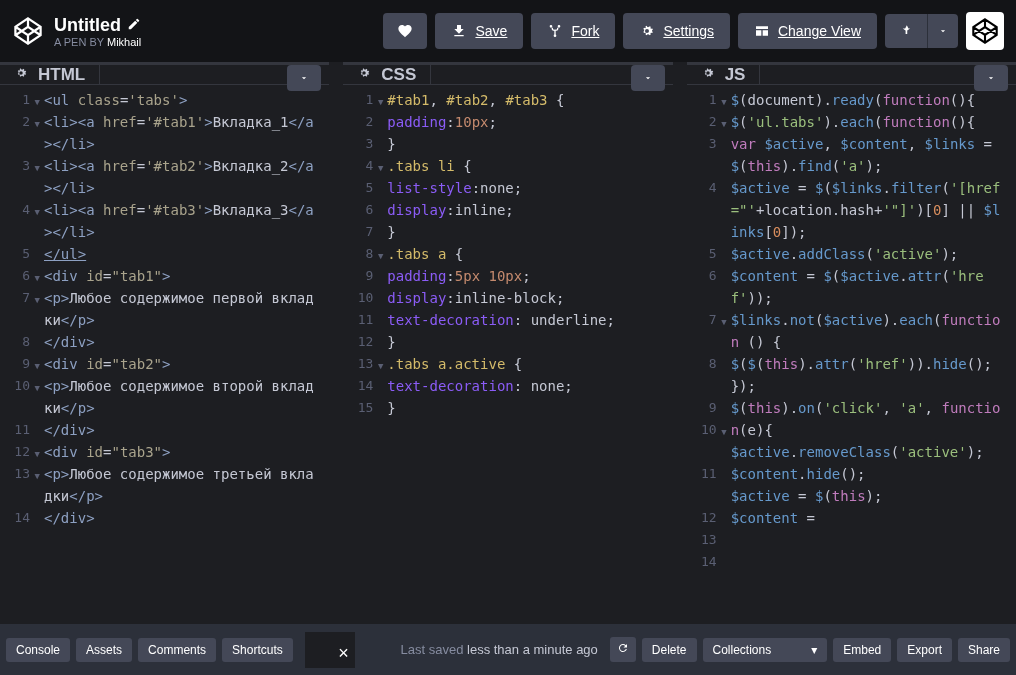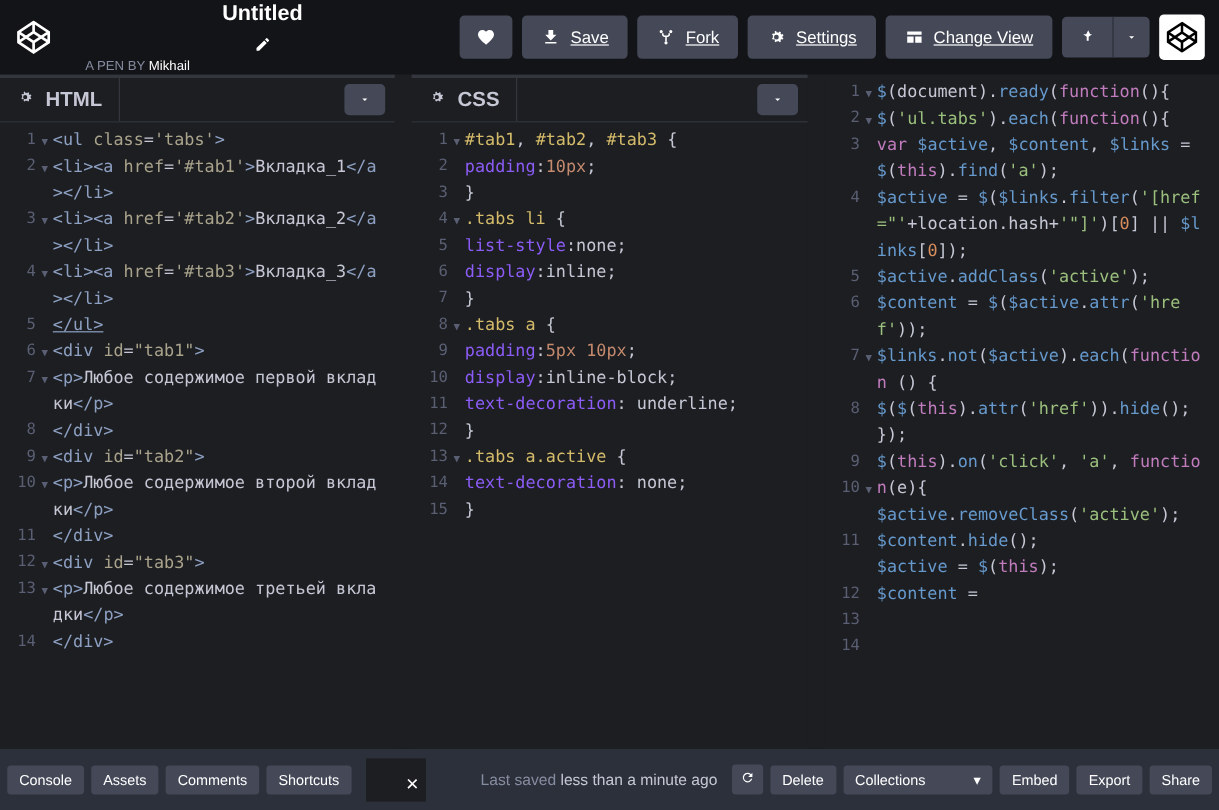--- a/index.html
+++ b/index.html
@@ -28,26 +28,24 @@
   justify-content: center;
 }
 .pen-info { margin-left: 10px; flex: 1; }
 .pen-title {
   color: #fff;
   font-size: 18px;
   font-weight: 600;
   display: flex;
   align-items: center;
   gap: 6px;
-  flex-direction: column;
 }
 .pen-subtitle {
   font-size: 11px;
   color: #868ca0;
-  margin-left: 17px;
 }
 .pen-subtitle .author { color: #fff; }
 .header-actions {
   display: flex;
   gap: 8px;
   align-items: center;
 }
 .btn {
   background: #444857;
   color: #fff;
@@ -89,25 +87,24 @@
 }
 .panel {
   flex: 1;
   display: flex;
   flex-direction: column;
   background: #1d1e22;
   min-width: 0;
 }
 .panel-header {
   display: flex;
-  align-items: center;
   background: #1d1e22;
   border-bottom: 1px solid #34363e;
   border-top: 3px solid #34363e;
-  height: 40px;
+  height: 23px;
 }
 .panel-title-box {
   display: flex;
   align-items: center;
   background: #1d1e22;
   color: #c5c8d4;
   padding: 0 14px;
   height: 100%;
   gap: 10px;
   border-right: 1px solid #34363e;
@@ -376,20 +373,34 @@
 <span class="tok-prop">display</span><span class="tok-punct">:</span><span class="tok-default">inline-block</span><span class="tok-punct">;</span>
 <span class="tok-prop">text-decoration</span><span class="tok-punct">:</span> <span class="tok-default">underline</span><span class="tok-punct">;</span>
 <span class="tok-punct">}</span>
 <span class="tok-selector">.tabs a.active</span> <span class="tok-punct">{</span>
 <span class="tok-prop">text-decoration</span><span class="tok-punct">:</span> <span class="tok-default">none</span><span class="tok-punct">;</span>
 <span class="tok-punct">}</span></div>
     </div>
   </div>
 
   <div class="panel">
+    <div class="panel-header">
+      <div class="panel-title-box">
+        <span><svg width="14" height="14" viewBox="0 0 24 24">
+              <path class="icon-svg" d="M19.4 13l.6-1-0.6-1 1.5-1.2-1-1.7-1.9.4-.8-.8.4-1.9-1.7-1-1.2 1.5-1-.6-1 .6L11.5 4l-1.7 1 .4 1.9-.8.8-1.9-.4-1 1.7L8 10.1l-.6 1 .6 1-1.5 1.2 1 1.7 1.9-.4.8.8-.4 1.9 1.7 1 1.2-1.5 1 .6 1-.6 1.2 1.5 1.7-1-.4-1.9.8-.8 1.9.4 1-1.7L19.4 13zM12 15a3 3 0 1 1 0-6 3 3 0 0 1 0 6z"></path>
+            </svg></span>
+        <span>JS</span>
+      </div>
+      <div class="panel-spacer"></div>
+      <div class="panel-dropdown">
+        <svg width="10" height="10" viewBox="0 0 24 24">
+            <path fill="#fff" d="M7 10l5 5 5-5z"></path>
+          </svg>
+      </div>
+    </div>
     <div class="code-area">
       <div class="gutter">
         <div>1<span class="fold-arrow">▼</span></div>
         <div>2<span class="fold-arrow">▼</span></div>
         <div style="height:44px">3</div>
         <div style="height:66px">4</div>
         <div>5</div>
         <div style="height:44px">6</div>
         <div style="height:44px">7<span class="fold-arrow">▼</span></div>
         <div style="height:44px">8</div>

